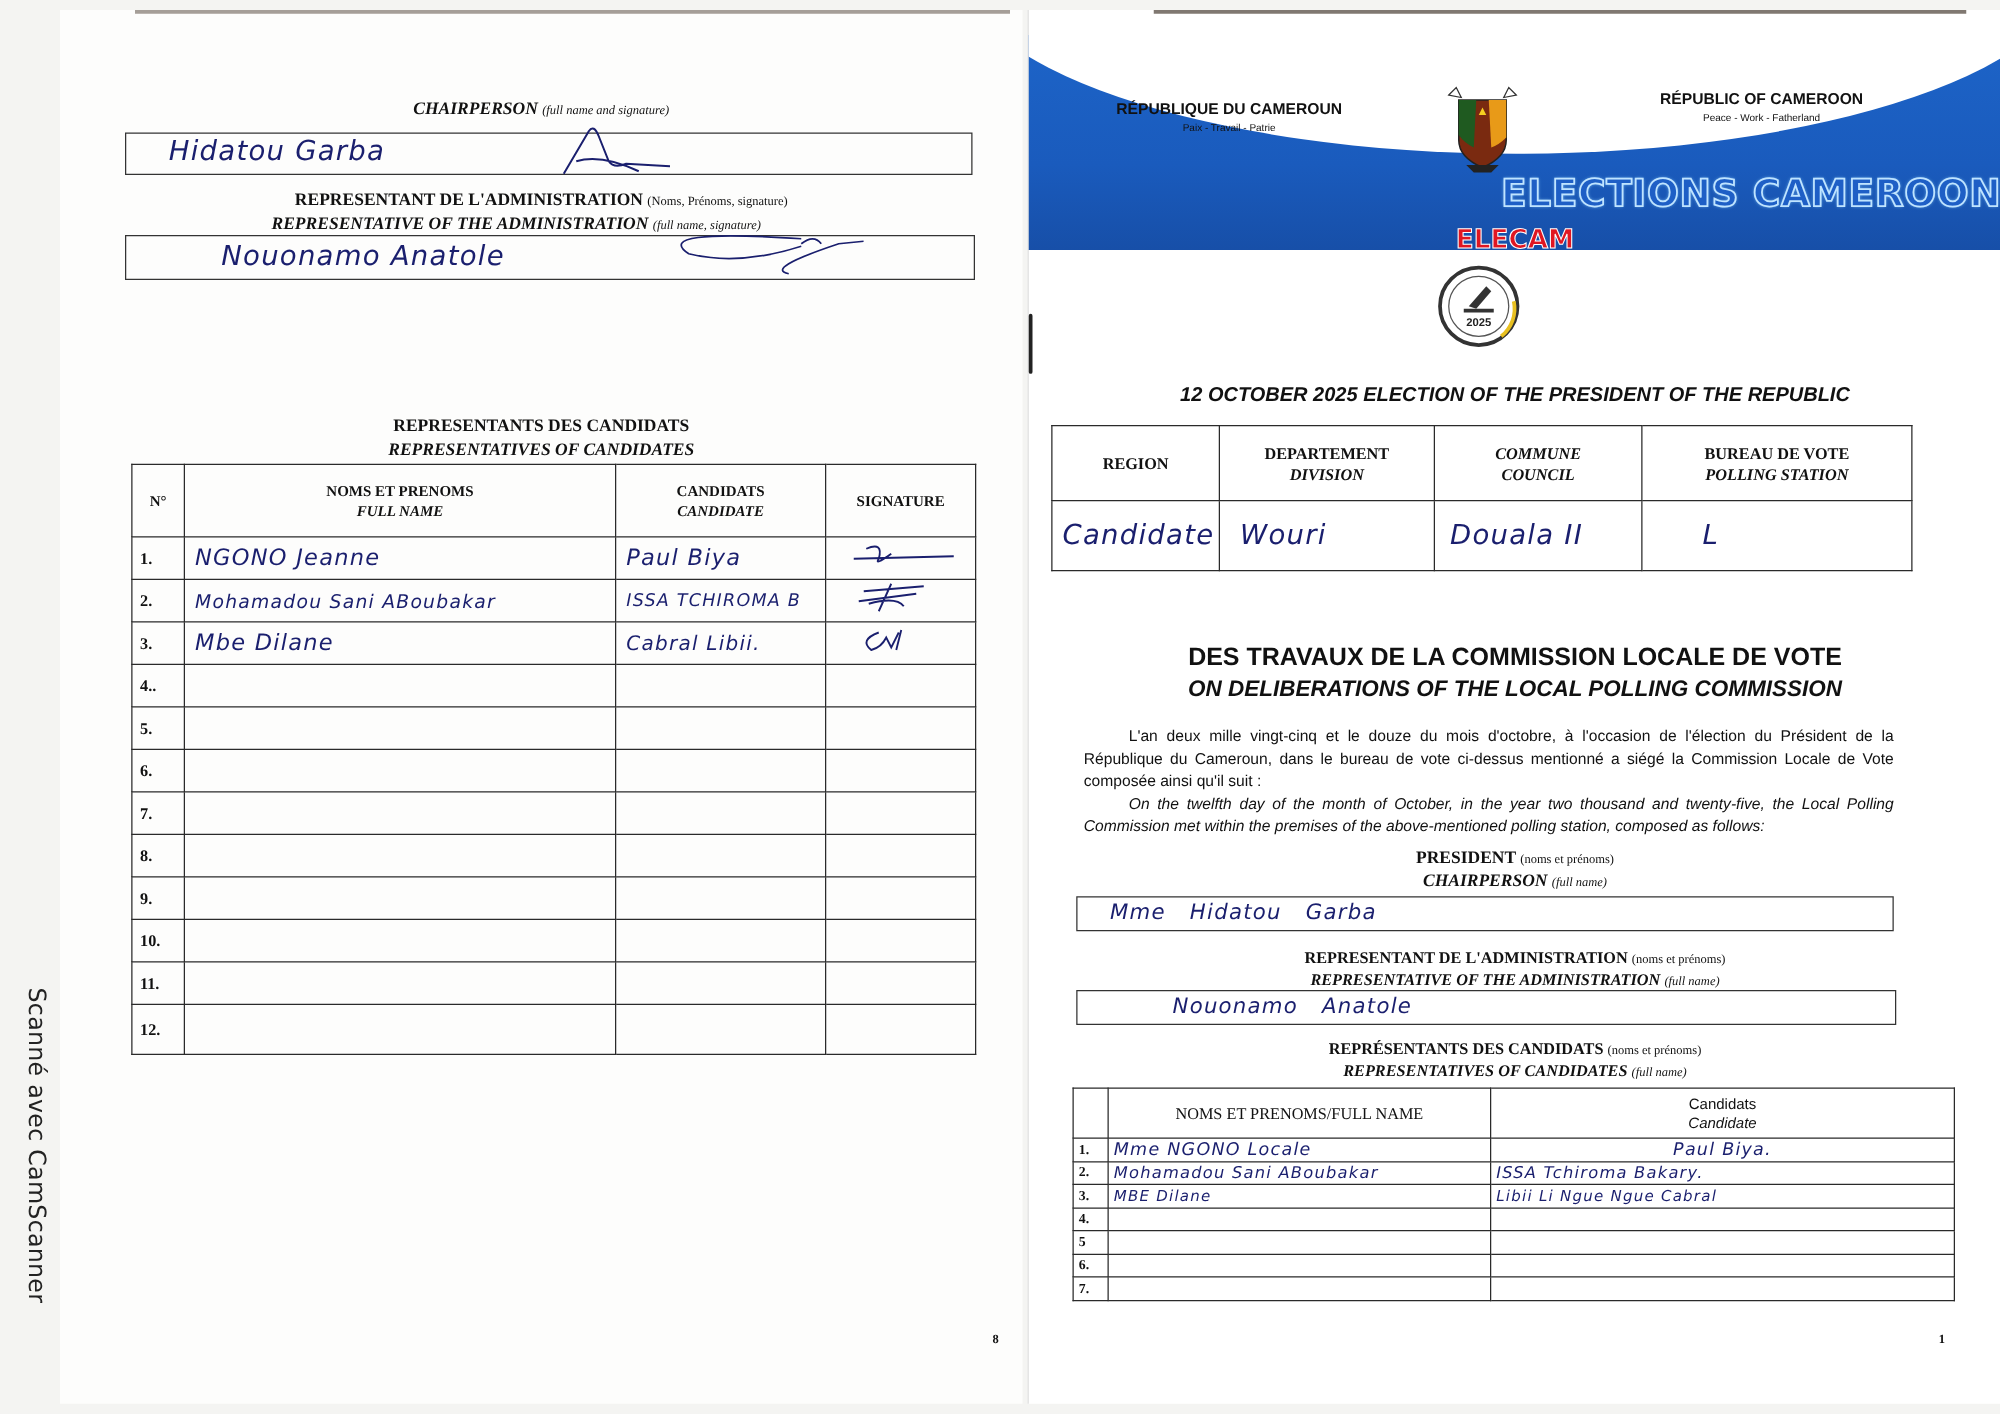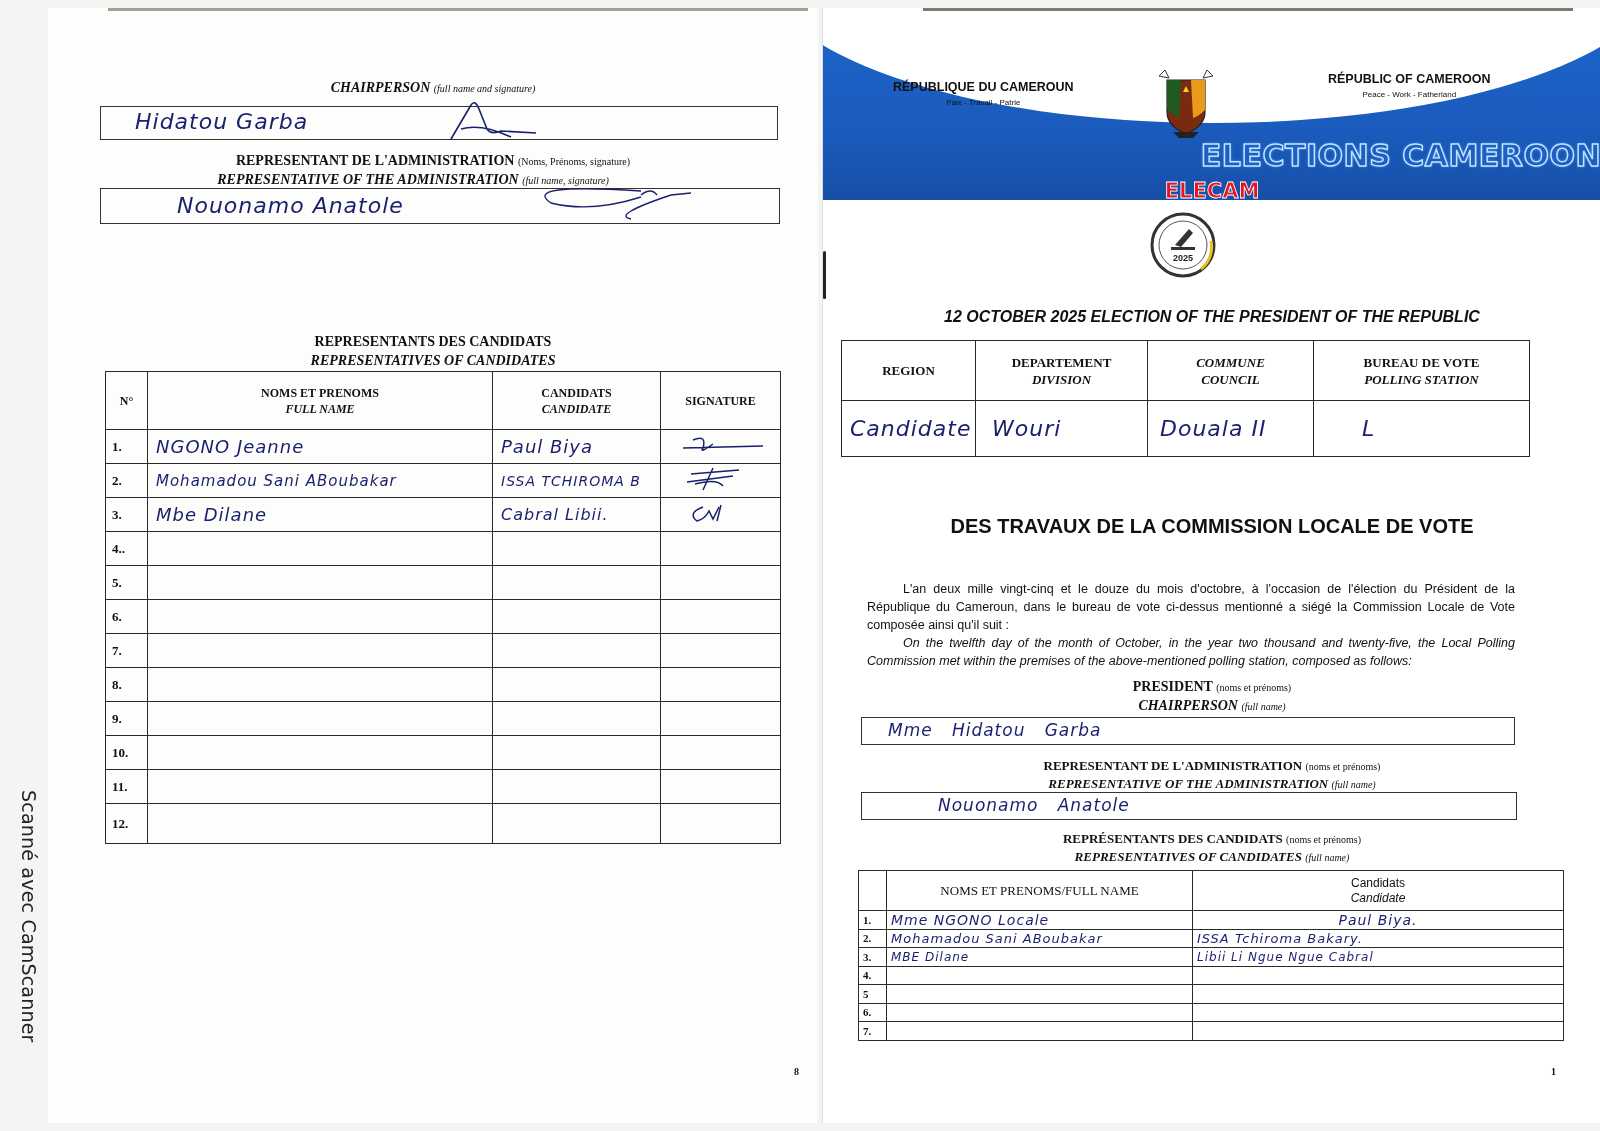--- a/index.html
+++ b/index.html
@@ -272,20 +272,21 @@
     <tr>
       <td class="hw">Candidate</td>
       <td class="hw" style="padding-left:16px;">Wouri</td>
       <td class="hw" style="padding-left:12px;">Douala II</td>
       <td class="hw" style="padding-left:48px;">L</td>
     </tr>
   </tbody>
     </table>
 
   <div class="pv-sub1">DES TRAVAUX DE LA COMMISSION LOCALE DE VOTE</div>
+  <div class="pv-sub2">ON DELIBERATIONS OF THE LOCAL POLLING COMMISSION</div>
 
   <div class="para"><span class="indent"></span><span>L'an deux mille vingt-cinq et le douze du mois d'octobre, à l'occasion de l'élection du Président de la République du Cameroun, dans le bureau de vote ci-dessus mentionné a siégé la Commission Locale de Vote composée ainsi qu'il suit :</span></div>
   <div class="para en"><span class="indent"></span><span>On the twelfth day of the month of October, in the year two thousand and twenty-five, the Local Polling Commission met within the premises of the above-mentioned polling station, composed as follows:</span></div>
 
   <div class="sec-lbl" style="top:671px;">
     <span>PRESIDENT</span> <small>(noms et prénoms)</small>
   </div>
   <div class="sec-lbl it" style="top:690px;">
     <span>CHAIRPERSON</span> <small>(full name)</small>
   </div>

